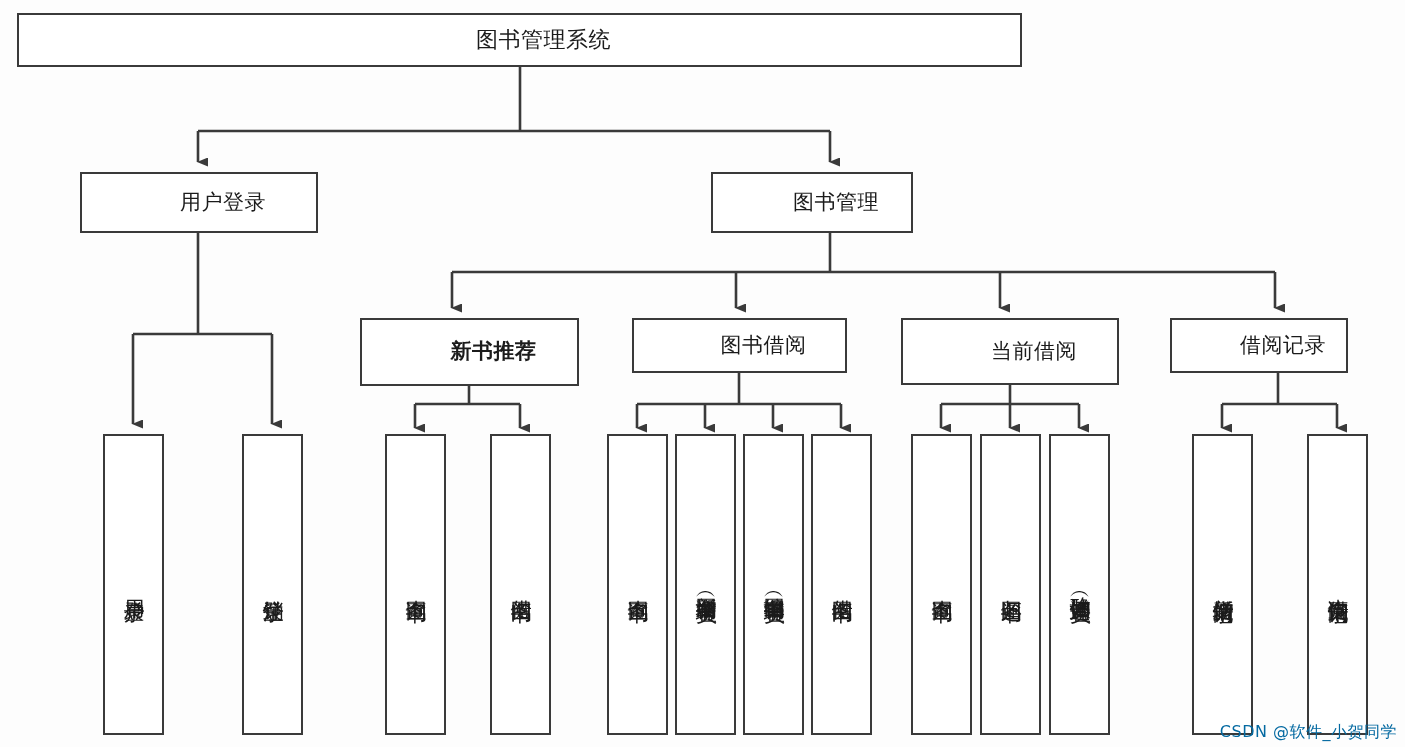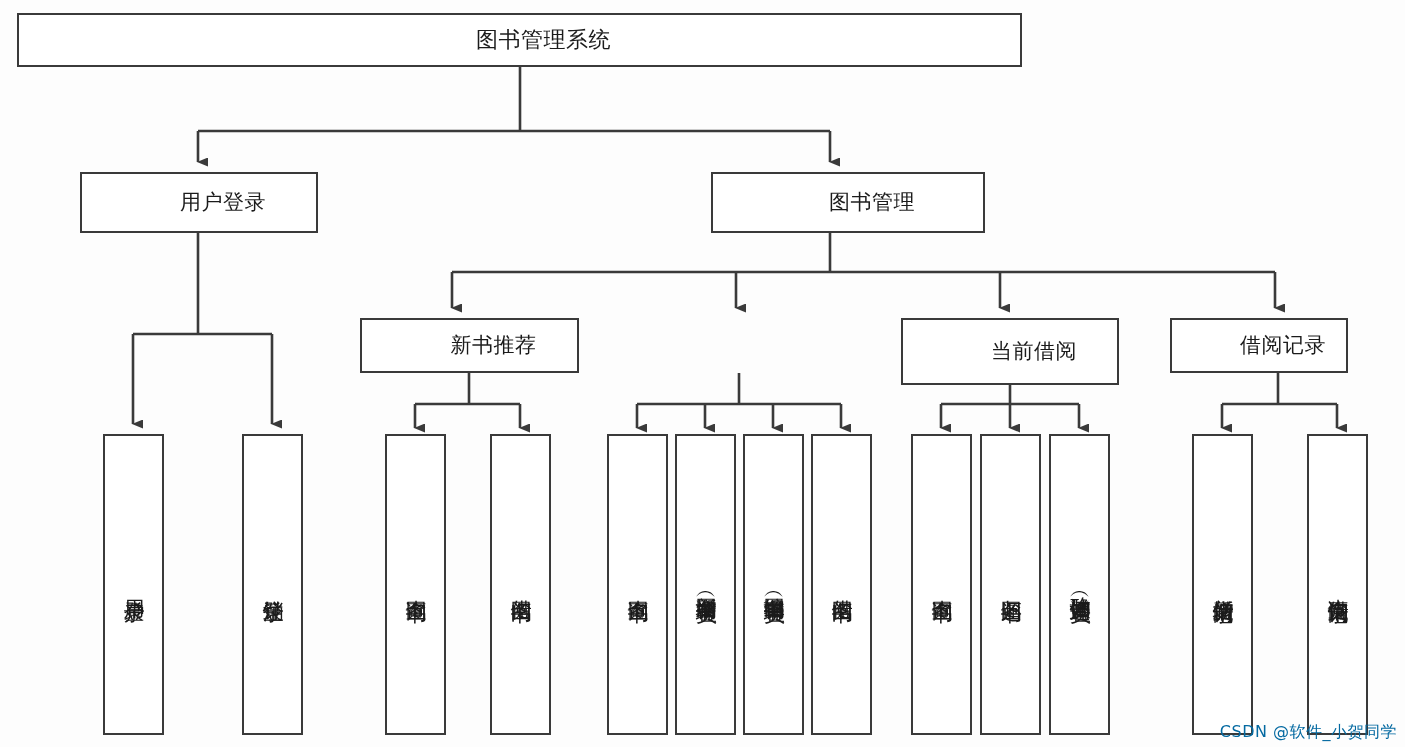--- a/index.html
+++ b/index.html
@@ -130,28 +130,31 @@
   </svg>
 
   <div class="node horiz root" style="left:17px; top:13px; width:1005px; height:54px;">
     <span class="label">图书管理系统</span>
   </div>
 
   <div class="node horiz" style="left:80px; top:172px; width:238px; height:61px;">
     <span class="label">用户登录</span>
   </div>
 
-  <div class="node horiz" style="left:711px; top:172px; width:274px; height:61px;">
+  <div class="node horiz" style="left:711px; top:172px; width:202px; height:61px;">
     <span class="label">图书管理</span>
   </div>
 
-  <div class="node horiz" style="left:360px; top:318px; width:219px; height:55px;">
+  <div class="node horiz" style="left:360px; top:318px; width:219px; height:68px;font-weight:bold;">
     <span class="label">新书推荐</span>
   </div>
 
+  <div class="node horiz" style="left:632px; top:318px; width:215px; height:55px;">
+    <span class="label">图书借阅</span>
+  </div>
 
   <div class="node horiz" style="left:901px; top:318px; width:218px; height:67px;">
     <span class="label">当前借阅</span>
   </div>
 
   <div class="node horiz" style="left:1170px; top:318px; width:178px; height:55px;">
     <span class="label">借阅记录</span>
   </div>
 
   <div class="node vert" style="left:103px; top:434px; width:61px; height:301px;">

